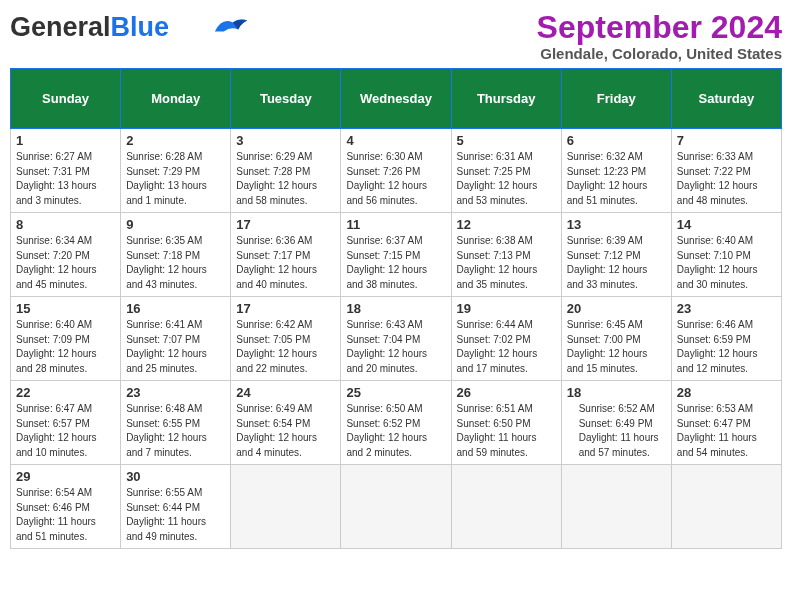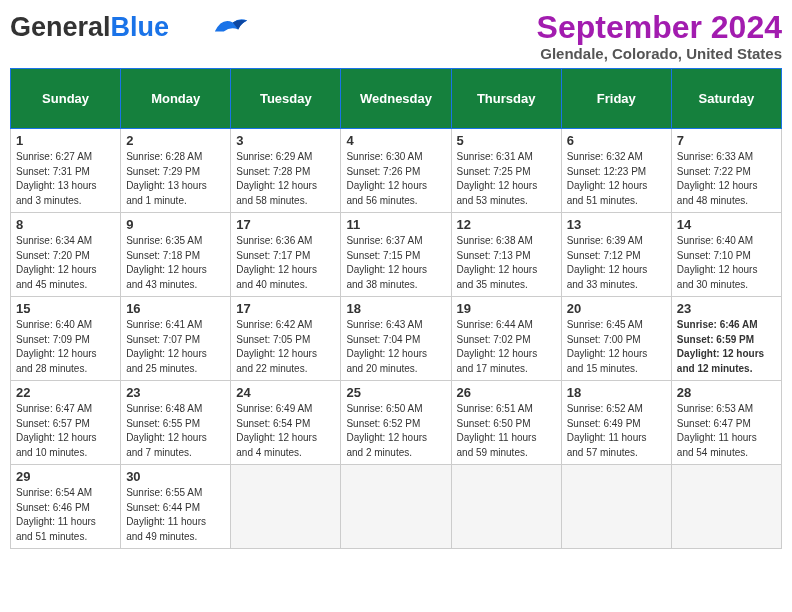--- a/index.html
+++ b/index.html
@@ -260,21 +260,21 @@
         </td>
         <td>
           <span class="day-num">20</span>
           <div class="day-info" style="white-space: pre-line;">Sunrise: 6:45 AM
 Sunset: 7:00 PM
 Daylight: 12 hours
 and 15 minutes.</div>
         </td>
         <td>
           <span class="day-num">23</span>
-          <div class="day-info" style="white-space: pre-line; font-weight: bold;">Sunrise: 6:46 AM
+          <div class="day-info" style="white-space: pre-line;">Sunrise: 6:46 AM
 Sunset: 6:59 PM
 Daylight: 12 hours
 and 12 minutes.</div>
         </td>
       </tr>
       <tr>
         <td>
           <span class="day-num">22</span>
           <div class="day-info" style="white-space: pre-line;">Sunrise: 6:47 AM
 Sunset: 6:57 PM
@@ -304,21 +304,21 @@
         </td>
         <td>
           <span class="day-num">26</span>
           <div class="day-info" style="white-space: pre-line;">Sunrise: 6:51 AM
 Sunset: 6:50 PM
 Daylight: 11 hours
 and 59 minutes.</div>
         </td>
         <td>
           <span class="day-num">18</span>
-          <div class="day-info" style="white-space: pre-line;">Sunrise: 6:52 AM
+          <div class="day-info" style="white-space: pre-line; margin-left: 12px;">Sunrise: 6:52 AM
 Sunset: 6:49 PM
 Daylight: 11 hours
 and 57 minutes.</div>
         </td>
         <td>
           <span class="day-num">28</span>
           <div class="day-info" style="white-space: pre-line;">Sunrise: 6:53 AM
 Sunset: 6:47 PM
 Daylight: 11 hours
 and 54 minutes.</div>

